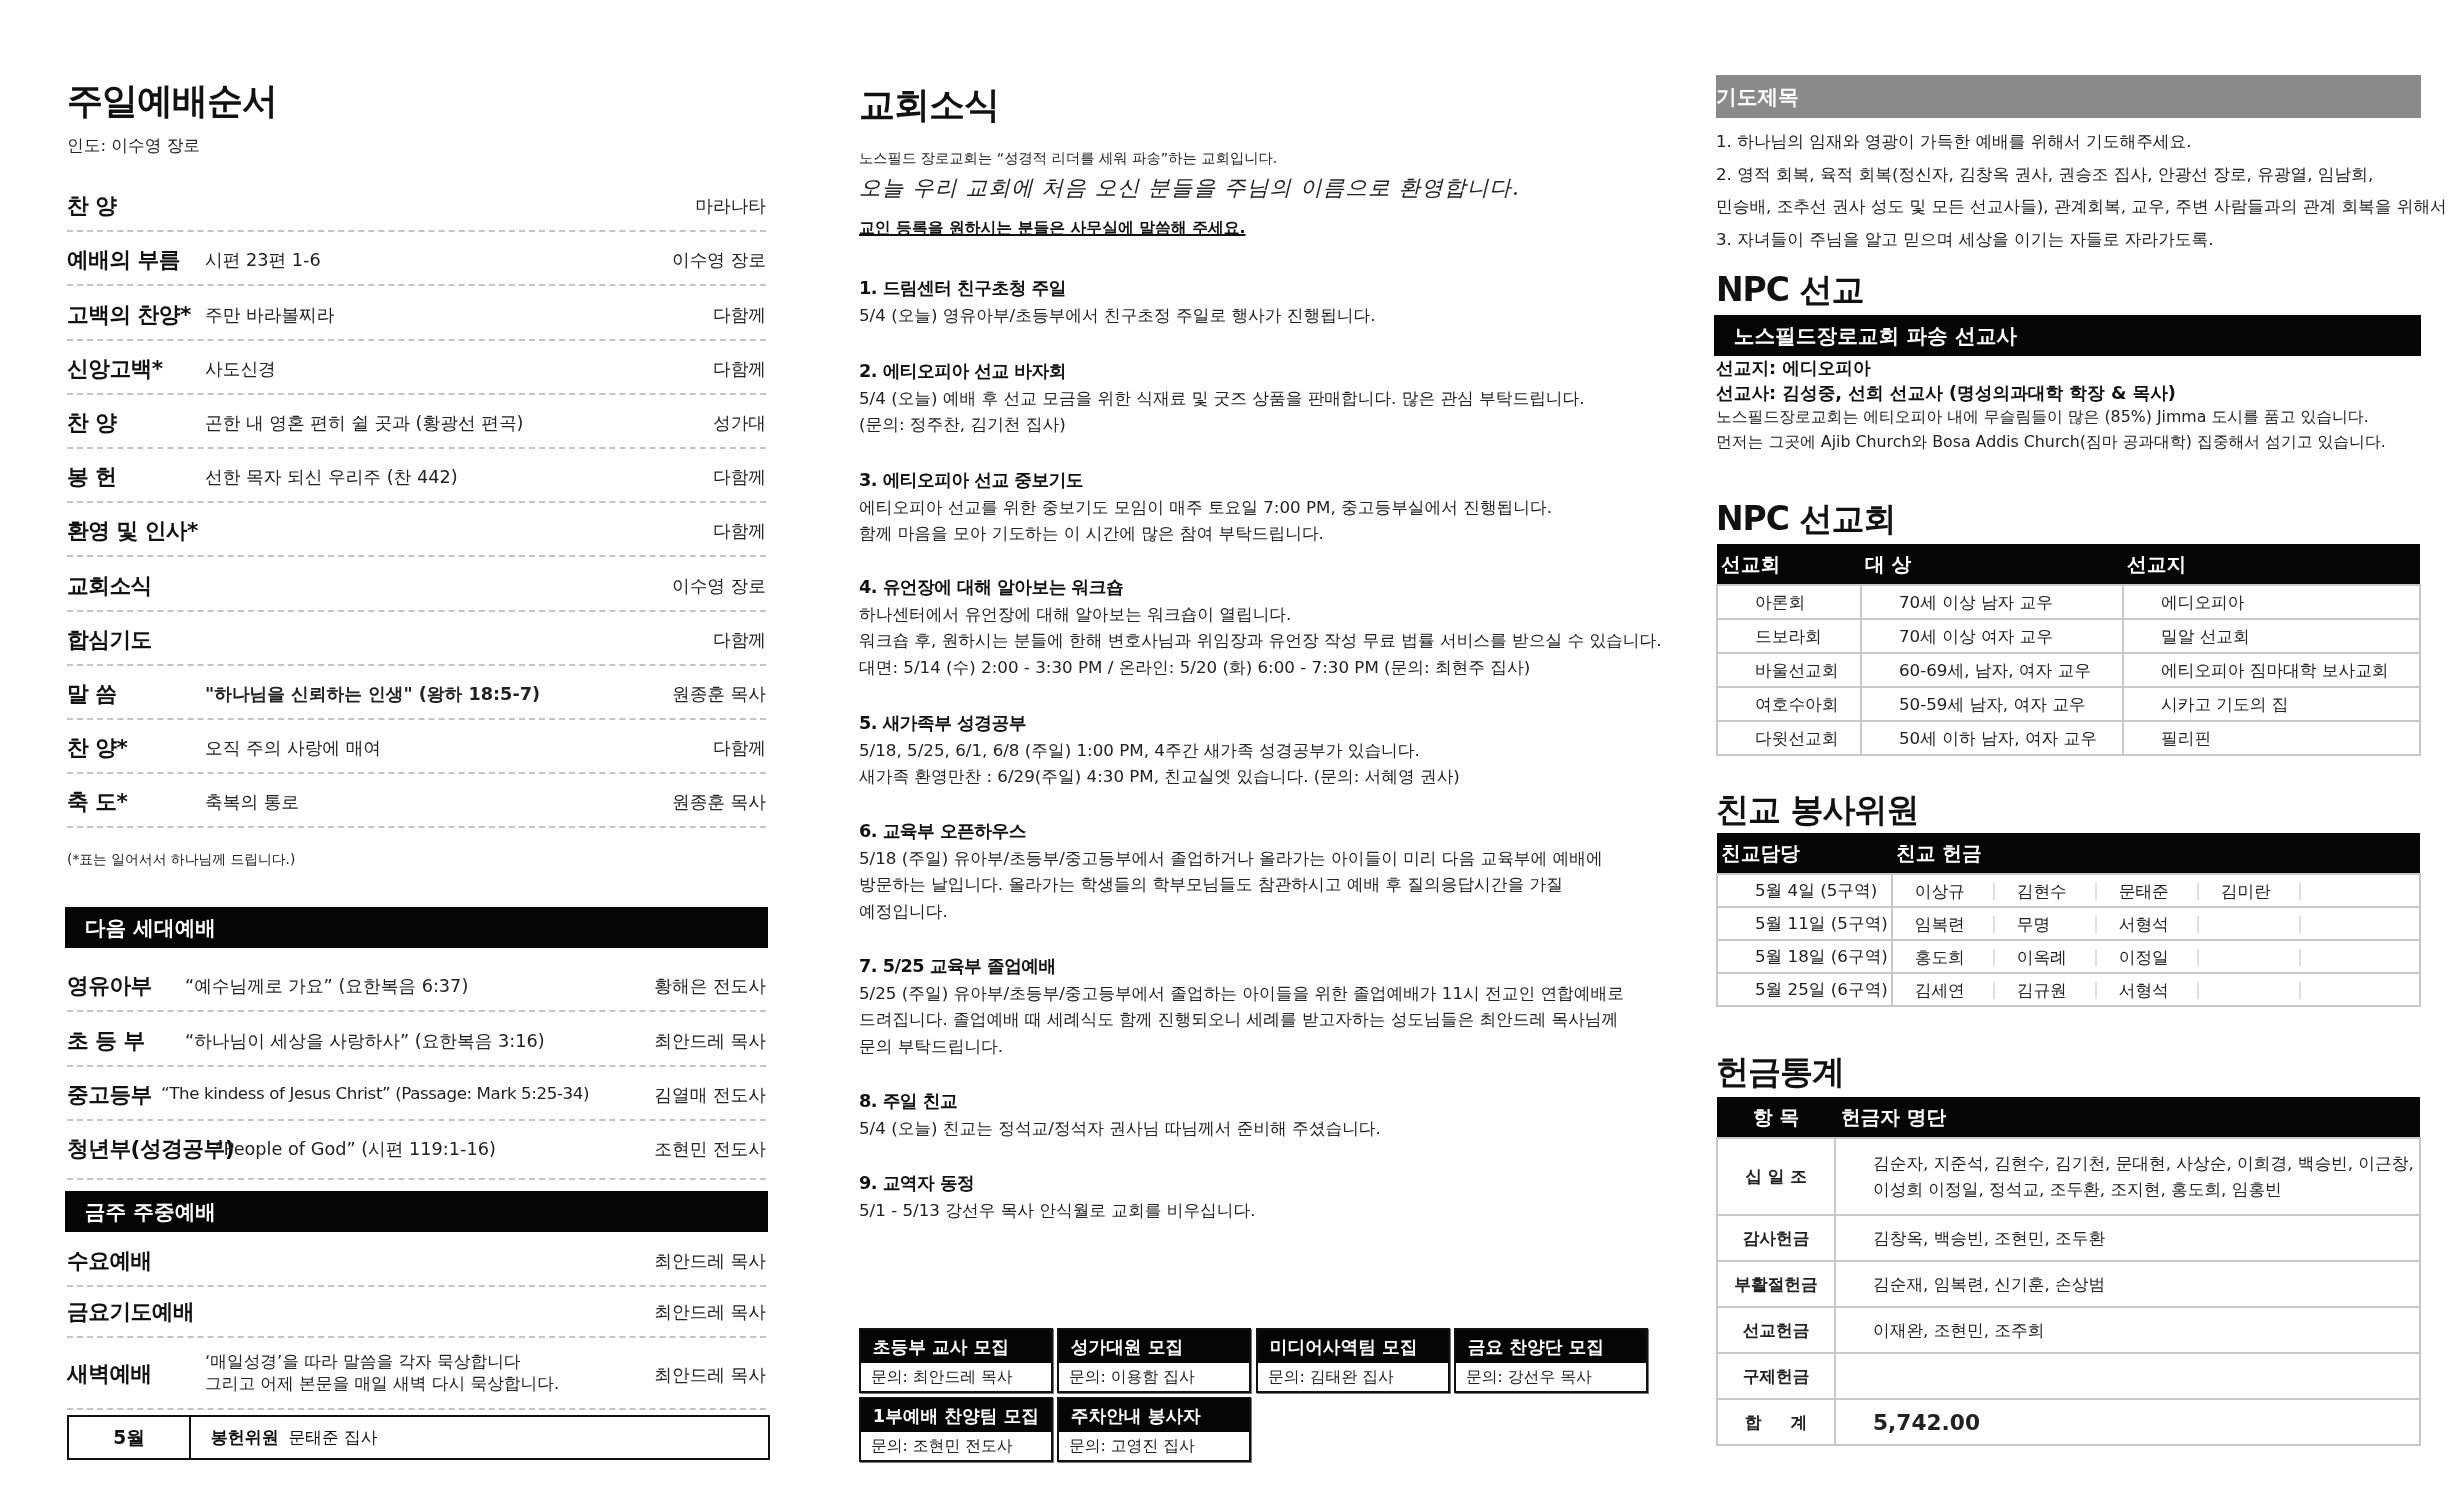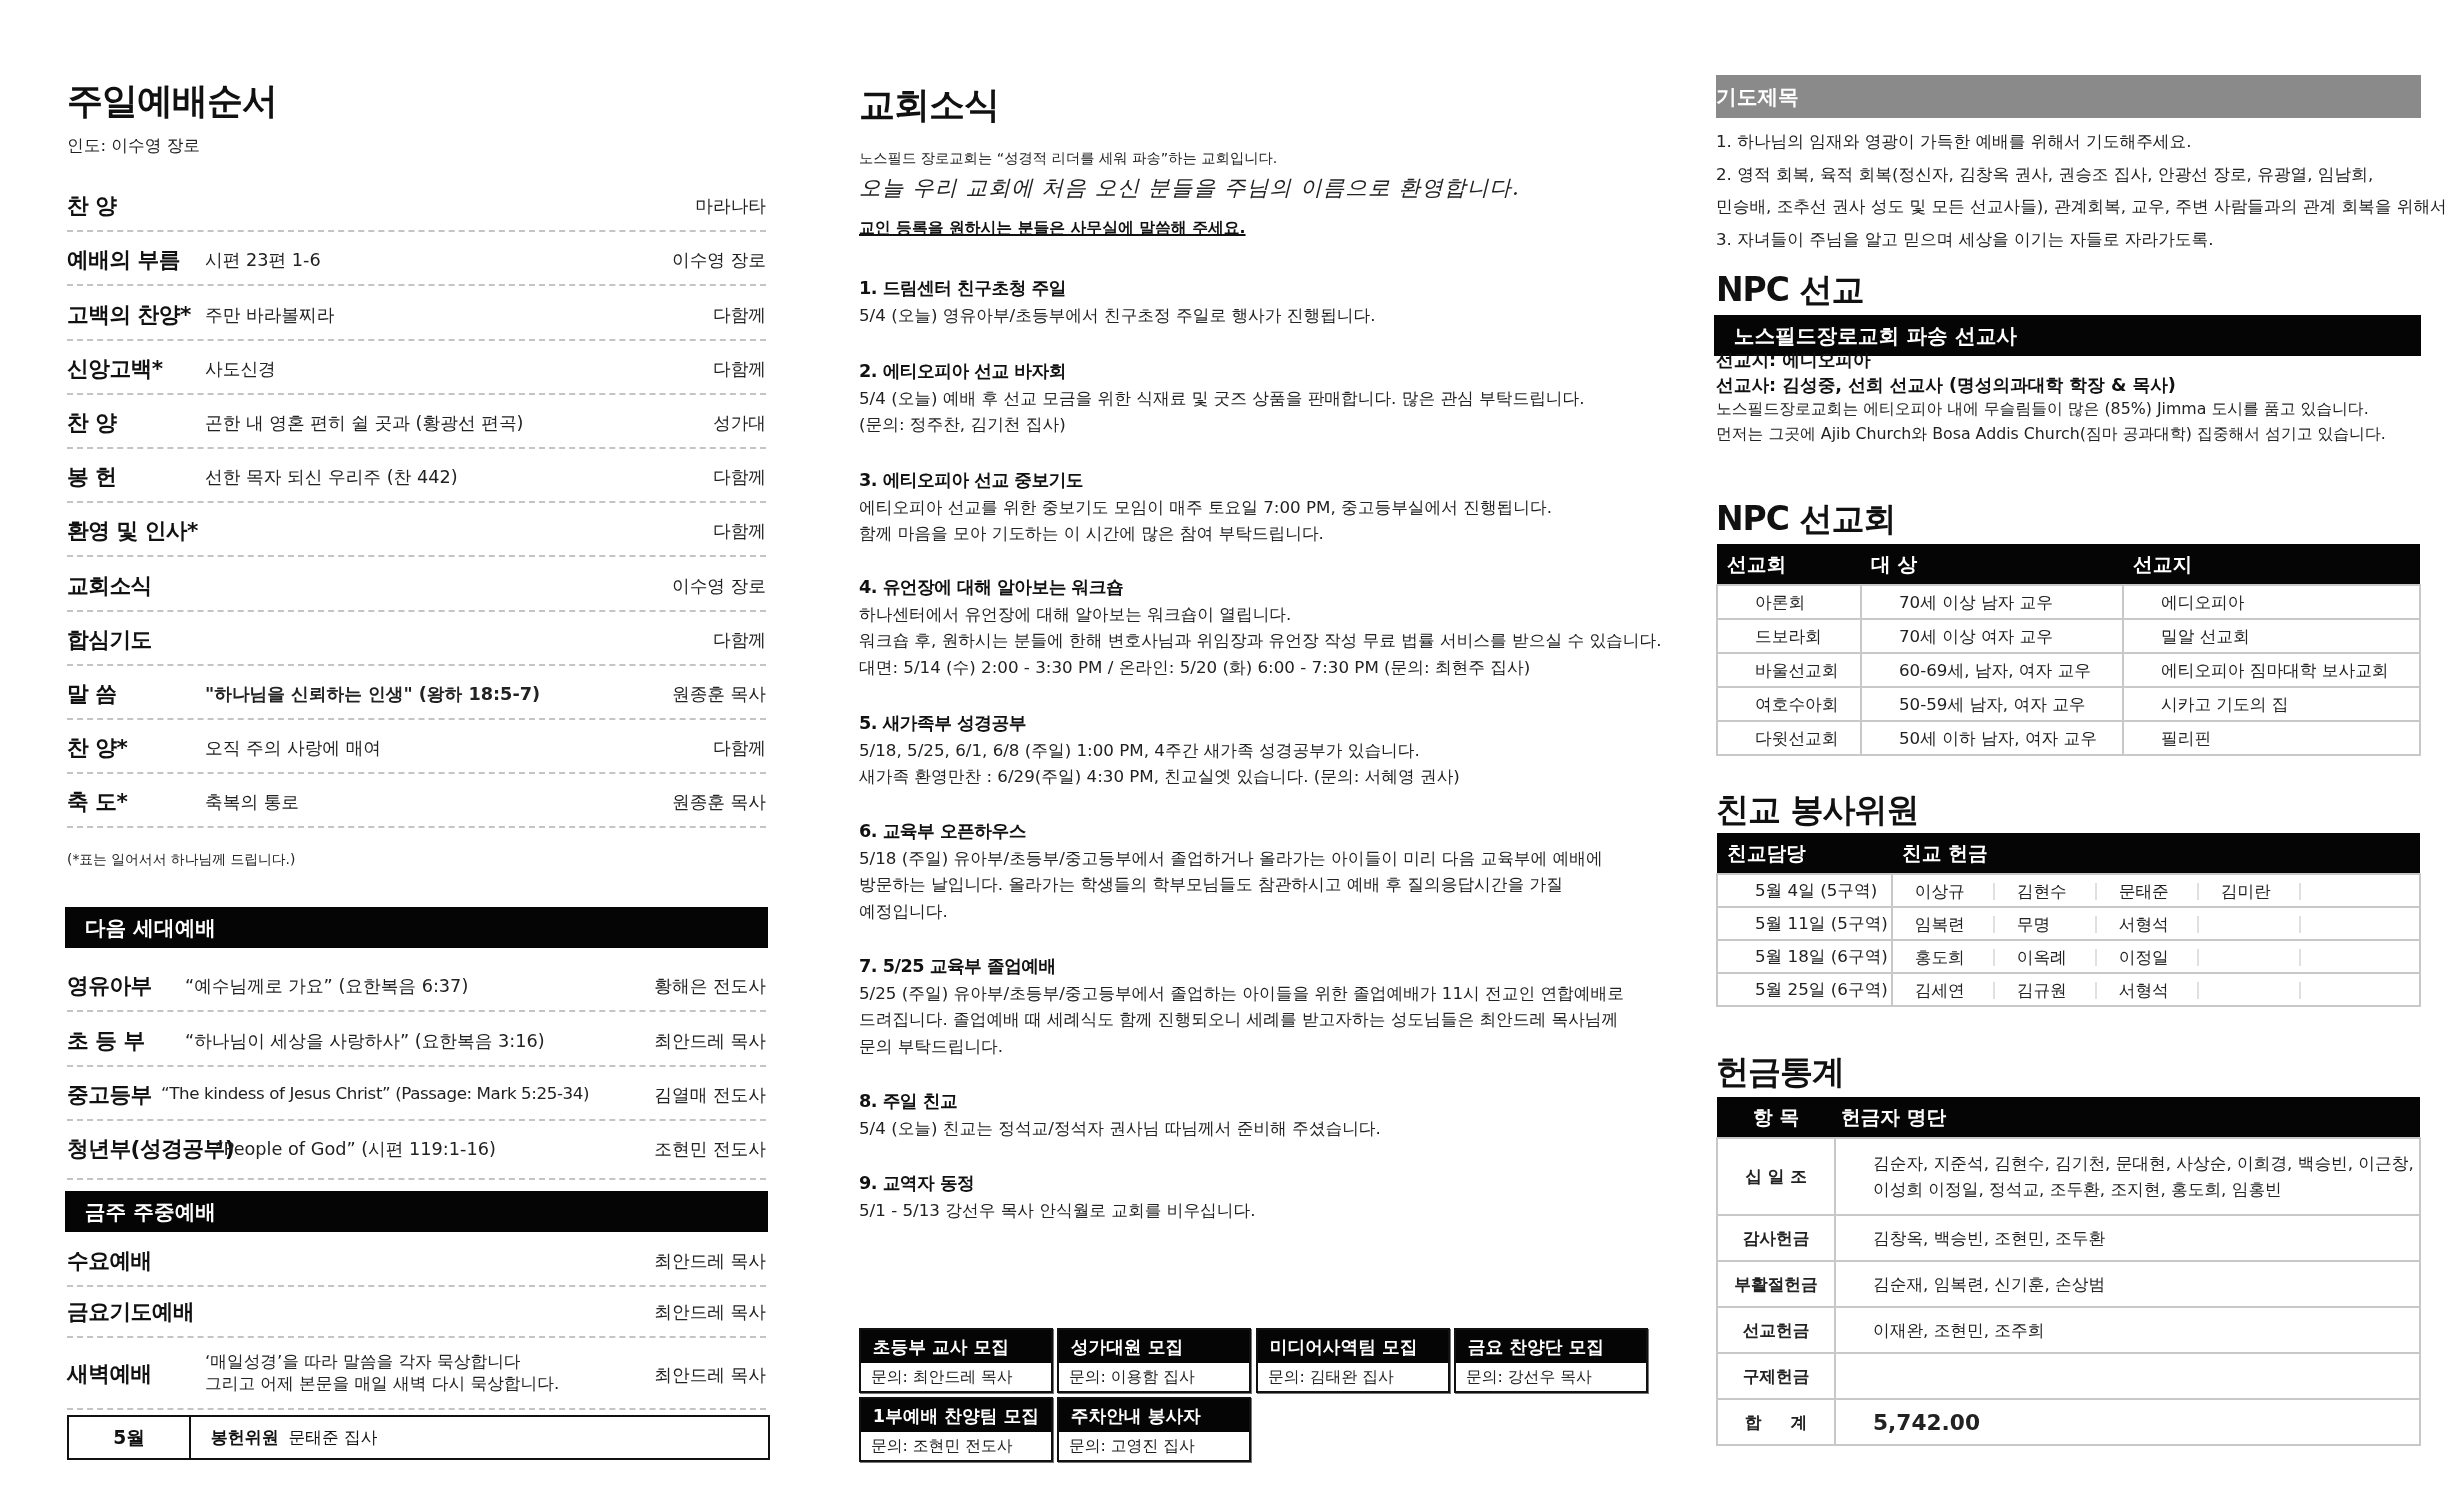--- a/index.html
+++ b/index.html
@@ -45,21 +45,21 @@
 
   
   .gray-bar { position: absolute; left: 0; width: 705px; height: 43px; background: #8a8a8a; color: #fff; font-size: 20.7px; padding-left: 0; display: flex; align-items: center; font-weight: bold; }
   .prayer { position: absolute; left: 0; width: 705px; font-size: 16.7px; line-height: 32.5px; color: #222; white-space: nowrap; }
   .sec-title { position: absolute; left: 0; font-weight: bold; font-size: 33px; letter-spacing: -1px; color: #111; }
   .miss-info { position: absolute; left: 0; width: 705px; }
   .miss-info .b1 { font-weight: bold; font-size: 17.7px; line-height: 24.6px; }
   .miss-info .t1 { font-size: 15.8px; line-height: 24.6px; color: #222; white-space: nowrap; }
 
   table { position: absolute; left: 0; border-collapse: collapse; width: 705px; }
-  th { background: #050505; color: #fff; text-align: left; font-weight: bold; font-size: 19.7px; padding-left: 10px; height: 41px; }
+  th { background: #050505; color: #fff; text-align: left; font-weight: bold; font-size: 19.7px; padding-left: 4px; height: 41px; }
   td { border: 2px solid #c8c8c8; font-size: 16.7px; color: #222; padding-left: 37px; height: 34px; white-space: nowrap; }
   .serv td { height: 33px; }
   .serv td.names { padding-left: 0; }
   .serv .nm { display: inline-block; width: 102px; padding-left: 21.7px; border-right: 2px solid #e0e0e0; line-height: 17.7px; }
   .off td.k { text-align: center; font-weight: bold; padding-left: 0; width: 118px; }
   .off td { height: 46px; }
   .off td.names2 { line-height: 25.6px; white-space: normal; padding-top: 5.9px; padding-bottom: 5.9px; height: 77px; }
   .off td.total { font-weight: bold; font-size: 21.7px; }
 </style>
 </head>
@@ -263,21 +263,21 @@
   <div class="gray-bar" style="top:75px">기도제목</div>
   <div class="prayer" style="top:125px">
     <div>1. 하나님의 임재와 영광이 가득한 예배를 위해서 기도해주세요.</div>
     <div>2. 영적 회복, 육적 회복(정신자, 김창옥 권사, 권승조 집사, 안광선 장로, 유광열, 임남희,</div>
     <div>민승배, 조추선 권사 성도 및 모든 선교사들), 관계회복, 교우, 주변 사람들과의 관계 회복을 위해서</div>
     <div>3. 자녀들이 주님을 알고 믿으며 세상을 이기는 자들로 자라가도록.</div>
   </div>
 
   <div class="sec-title" style="top:268px">NPC 선교</div>
   <div class="black-bar" style="top:315px;left:-2px;width:707px;height:41px;font-size:20.7px">노스필드장로교회 파송 선교사</div>
-  <div class="miss-info" style="top:348px">
+  <div class="miss-info" style="top:356px">
     <div class="b1">선교지: 에디오피아</div>
     <div class="b1">선교사: 김성중, 선희 선교사 (명성의과대학 학장 &amp; 목사)</div>
     <div class="t1">노스필드장로교회는 에티오피아 내에 무슬림들이 많은 (85%) Jimma 도시를 품고 있습니다.</div>
     <div class="t1">먼저는 그곳에 Ajib Church와 Bosa Addis Church(짐마 공과대학) 집중해서 섬기고 있습니다.</div>
   </div>
 
   <div class="sec-title" style="top:497px">NPC 선교회</div>
   <table style="top:544px">
     <tbody>
         <tr>

